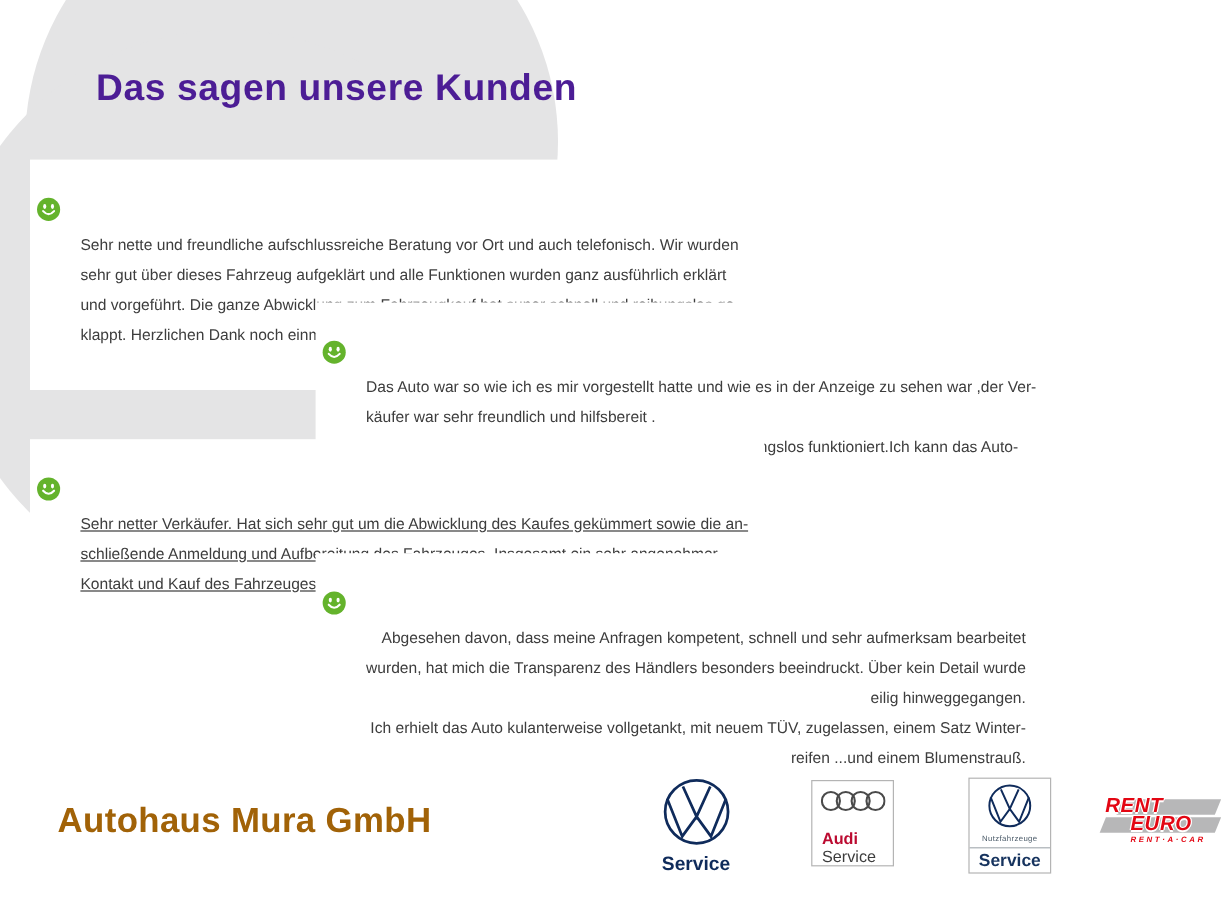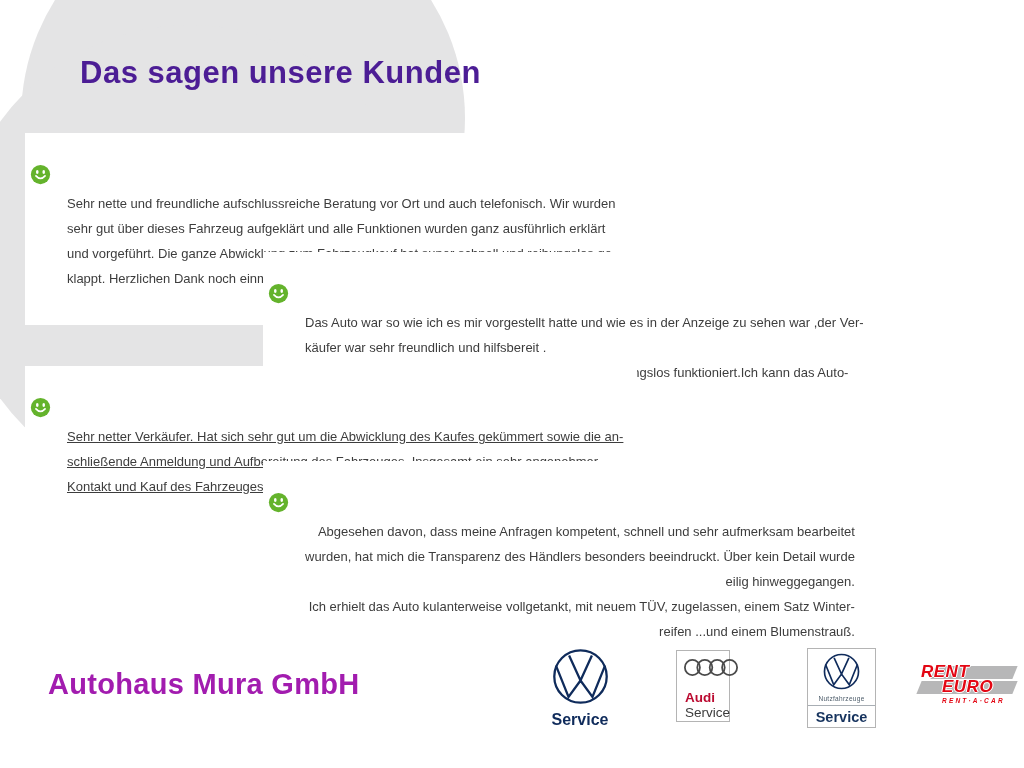--- a/index.html
+++ b/index.html
@@ -31,34 +31,34 @@
   }
   .testimonial .quote { margin: 0; white-space: pre-line; }
   .t1 { left: 25px;  top: 133px; }
   .t2 { left: 263px; top: 252px; }
   .t3 { left: 25px;  top: 366px; text-decoration: underline; }
   .t4 { left: 263px; top: 461px; text-align: right; }
   .smiley { position: absolute; left: 5px; top: 6px; width: 21px; height: 21px; }
 
   .dealer-name {
     position: absolute; left: 48px; top: 668px; z-index: 2;
-    font-size: 29px; font-weight: bold; color: #a21caf; letter-spacing: 0.3px;
+    font-size: 29px; font-weight: bold; color: #a16207; letter-spacing: 0.3px;
   }
 
   
   .logo { position: absolute; z-index: 2; }
 
   .vw-service { left: 549px; top: 648px; width: 62px; text-align: center; }
   .vw-service .vw-label {
     display: block; margin-top: 2px;
     font-size: 16px; font-weight: bold; color: #0f2b5b;
   }
 
   .audi-box {
-    left: 676px; top: 650px; width: 54px; height: 72px;
+    left: 676px; top: 650px; width: 69px; height: 72px;
     border: 1px solid #b4b4b4; background: #fff; box-sizing: border-box;
   }
   .audi-rings { display: block; margin: 7px 0 0 7px; }
   .audi-brand {
     display: block; margin: 10px 0 0 8px;
     font-size: 13.5px; font-weight: bold; color: #bb0a30; line-height: 14px;
   }
   .audi-label {
     display: block; margin: 0 0 0 8px;
     font-size: 13.5px; color: #3c3c3c; line-height: 15px;

